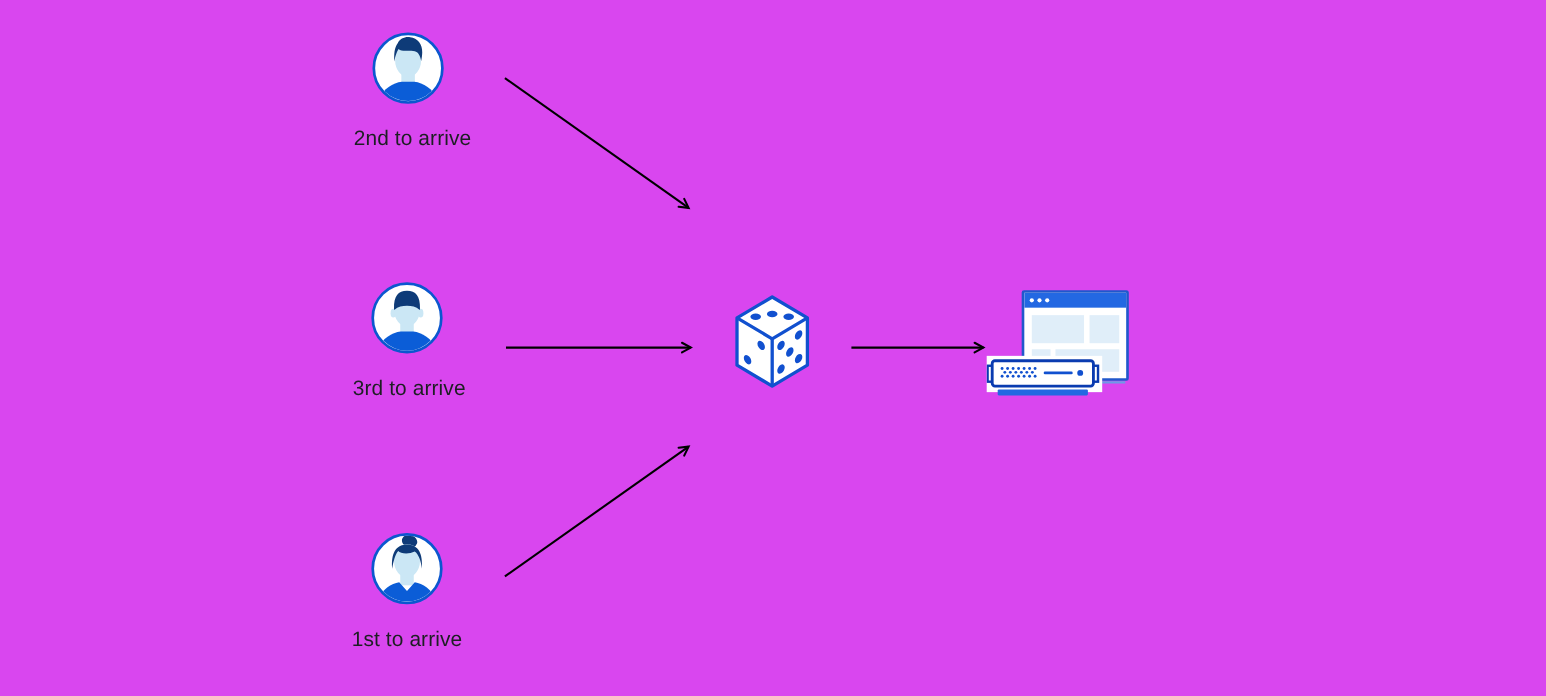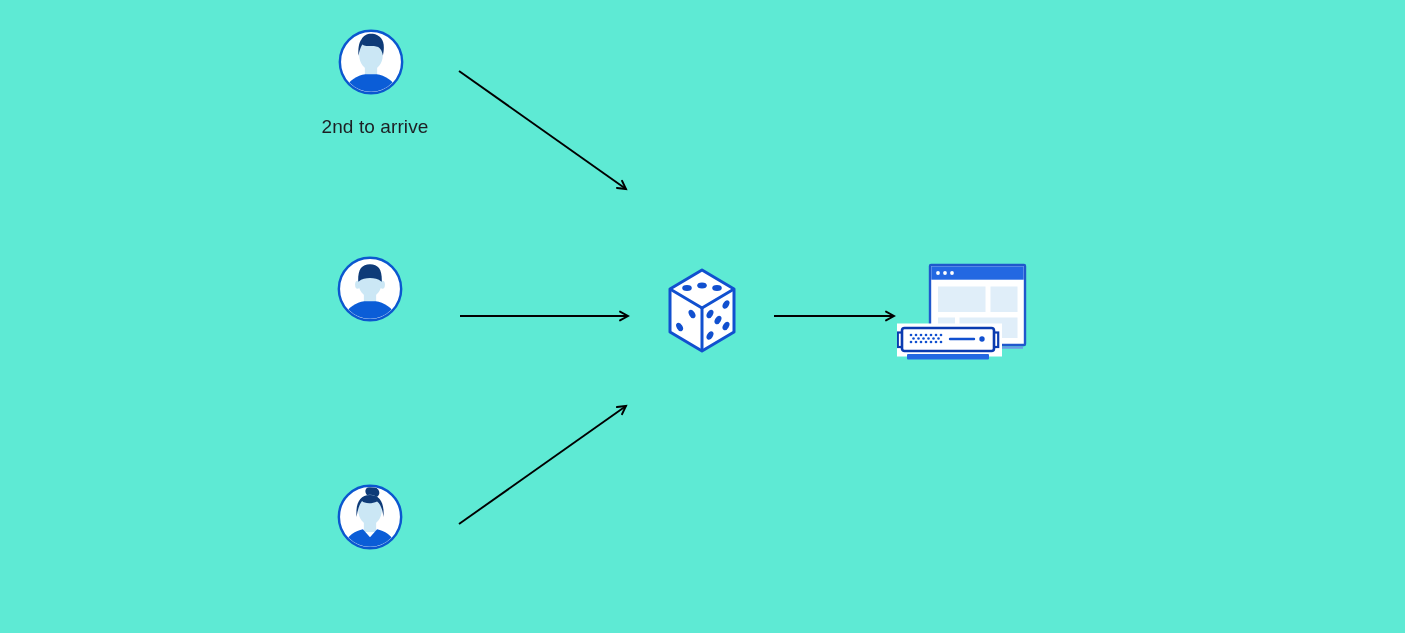--- a/index.html
+++ b/index.html
@@ -1,21 +1,21 @@
 <!DOCTYPE html>
 <html style="--avatar-ring: #0b57cf; --avatar-hair: #0e3b78; --avatar-skin: #cbe7f5; --avatar-shirt: #0b5dd7; --dice: #1150cf; --window-bar: #2368e2; --window-border: #2058cc; --window-shadow: #6e9ae6; --window-blocks: #e0eef9; --server-border: #0a3bb0; --arrow: #000000; --label-text: #1d1f23;"><head>
 <meta charset="utf-8">
 <style>
   html, body { margin: 0; padding: 0; }
   body { background: #ffffff; }
   .canvas {
     position: relative;
     width: 1405px;
     height: 633px;
-    background: #5eead4;
+    background: #d946ef;
     font-family: "Liberation Sans", sans-serif;
     overflow: hidden;
   }
   .abs { position: absolute; }
   .arrow-layer {
     position: absolute;
     left: 0; top: 0;
     width: 1405px; height: 633px;
     pointer-events: none;
   }
@@ -67,34 +67,36 @@
       </clipPath>
     <g clip-path="url(#cp2)">
       <rect x="29.5" y="36" width="13" height="16" fill="var(--avatar-skin)"></rect>
       <path d="M8,72 V66 C12,55.5 21.5,50 30,49 L42,49 C50.5,50 60,55.5 64,66 V72 Z" fill="var(--avatar-shirt)"></path>
       <ellipse cx="22.8" cy="31.5" rx="2.6" ry="4.2" fill="var(--avatar-skin)"></ellipse>
       <ellipse cx="49.2" cy="31.5" rx="2.6" ry="4.2" fill="var(--avatar-skin)"></ellipse>
       <path d="M36,12.5 C44.5,12.5 48.5,20 48.5,28.5 C48.5,37.5 42.5,44.5 36,44.5 C29.5,44.5 23.5,37.5 23.5,28.5 C23.5,20 27.5,12.5 36,12.5 Z" fill="var(--avatar-skin)"></path>
       <path d="M23.5,27 C23.2,15 27.5,9.8 36,9.8 C44.5,9.8 48.8,15 48.5,27 C48.5,27.5 48.4,28 48.3,28.3 C44.5,25.2 40.5,24.4 36,24.4 C31.5,24.4 27.5,25.2 23.7,28.3 Z" fill="var(--avatar-hair)"></path>
     </g>
   </svg>
+  <div class="node-label" style="left:282px;top:343px">3rd to arrive</div>
 
   <svg class="abs" style="left:336px;top:483px" width="68" height="68" viewBox="0 0 72 72">
     <circle cx="36" cy="36" r="33" fill="#ffffff" stroke="var(--avatar-ring)" stroke-width="2.6"></circle>
     <clipPath id="cp3">
         <circle cx="36" cy="36" r="31.6"></circle>
       </clipPath>
     <g clip-path="url(#cp3)">
       <rect x="29.5" y="36" width="13" height="16" fill="var(--avatar-skin)"></rect>
       <path d="M8,72 V66 C12,55.5 21,50.3 28.5,49 L36,57.5 L43.5,49 C51,50.3 60,55.5 64,66 V72 Z" fill="var(--avatar-shirt)"></path>
       <ellipse cx="38.5" cy="9.5" rx="7.5" ry="6" transform="rotate(18 38.5 9.5)" fill="var(--avatar-hair)"></ellipse>
       <path d="M36,12.5 C44.5,12.5 48.5,20 48.5,28.5 C48.5,37.5 42.5,44.5 36,44.5 C29.5,44.5 23.5,37.5 23.5,28.5 C23.5,20 27.5,12.5 36,12.5 Z" fill="var(--avatar-skin)"></path>
       <path d="M21.8,36 C20.5,22 25,12.8 36,12.8 C47,12.8 51.5,22 50.2,36 C49.5,29 47.5,22.5 43.5,19.5 C37.5,22.5 29.5,21.5 27.6,19 C24.8,22 22.8,29 21.8,36 Z" fill="var(--avatar-hair)"></path>
     </g>
   </svg>
+  <div class="node-label" style="left:280px;top:571px">1st to arrive</div>
 
   <svg class="abs" style="left:665px;top:268px" width="74" height="86" viewBox="0 0 74 86">
     <g stroke="var(--dice)" stroke-width="3" stroke-linejoin="round" fill="#ffffff">
       <path d="M37,2 L69,21 L69,64 L37,83 L5,64 L5,21 Z"></path>
       <path d="M5,21 L37,40 L69,21" fill="none"></path>
       <path d="M37,40 L37,83" fill="none"></path>
     </g>
     <g fill="var(--dice)">
       <ellipse cx="22" cy="20" rx="4.8" ry="2.9"></ellipse>
       <ellipse cx="37" cy="17.5" rx="4.8" ry="2.9"></ellipse>

